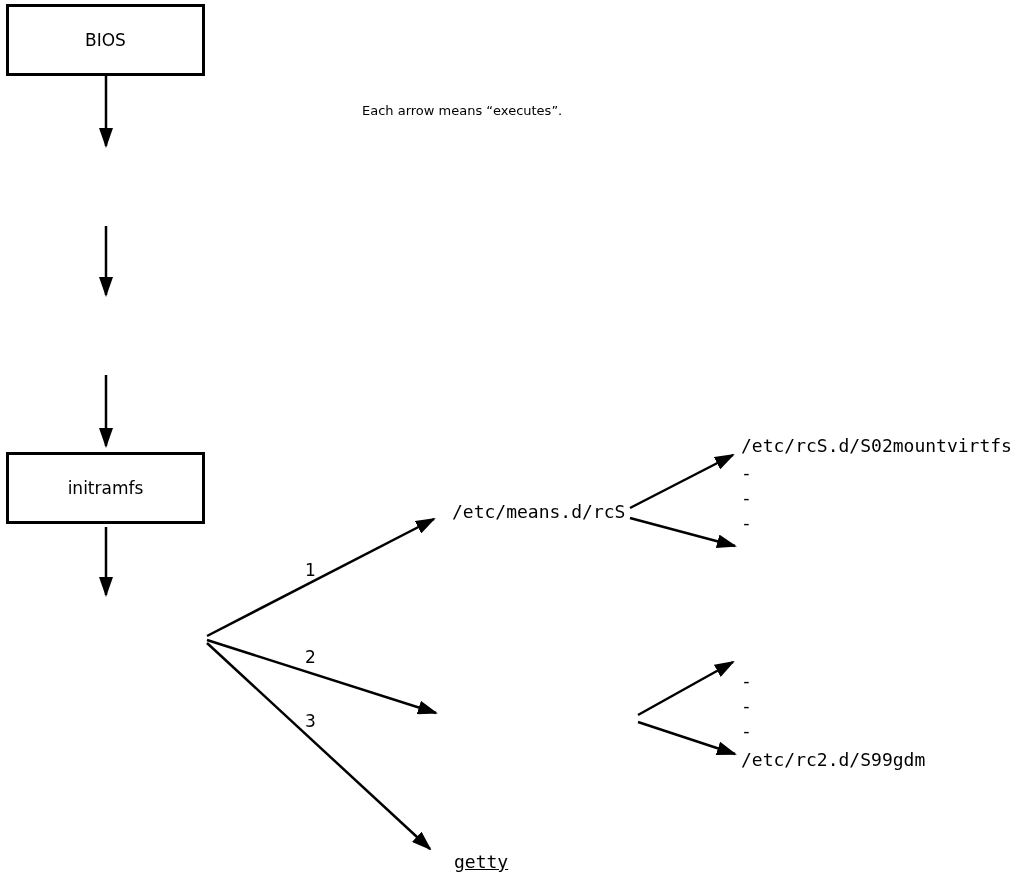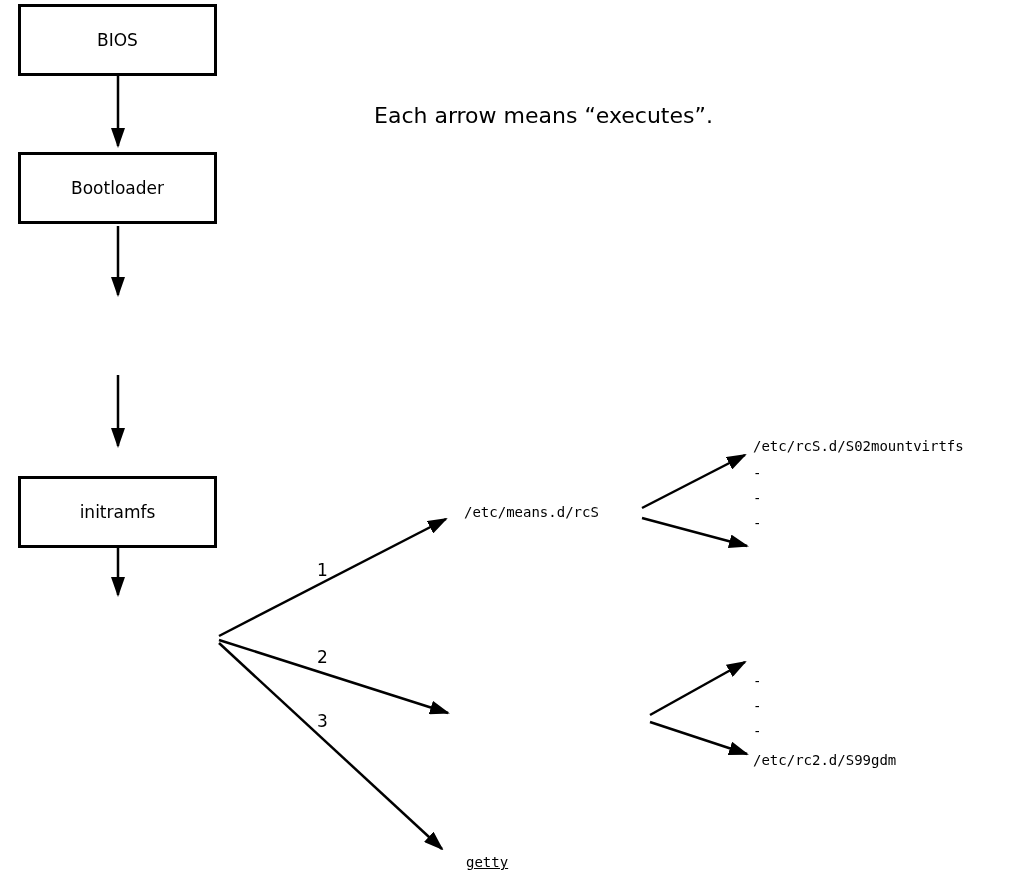--- a/index.html
+++ b/index.html
@@ -9,21 +9,21 @@
   }
   body {
     width: 1024px;
     height: 875px;
     position: relative;
     font-family: "DejaVu Sans", sans-serif;
     color: #000;
   }
   .stage {
     position: absolute;
-    left: 16px; top: 0;
+    left: 4px; top: 0;
     width: 904px;
     height: 875px;
     padding-left: 8px;
   }
   svg.arrows {
     position: absolute;
     left: 0; top: 0;
     width: 1024px;
     height: 875px;
     pointer-events: none;
@@ -37,35 +37,35 @@
     background: #fff;
     box-sizing: border-box;
     display: flex;
     align-items: center;
     justify-content: center;
     font-size: 17px;
   }
   .box-bios       { top: 4px;   }
   .box-bootloader { top: 152px; }
   .box-kernel     { top: 301px; }
-  .box-initramfs  { top: 452px; margin-top: 24px; }
+  .box-initramfs  { top: 452px; }
   .box-init       { top: 601px; }
 
   .note {
     position: absolute;
     left: 358px;
     top: 103px;
-    font-size: 22px;
+    font-size: 13px;
     white-space: pre;
   }
 
   .mono {
     position: absolute;
     font-family: "DejaVu Sans Mono", monospace;
-    font-size: 14px;
+    font-size: 18px;
     line-height: 22px;
     white-space: pre;
   }
   .branch-num {
     position: absolute;
     font-size: 17px;
   }
 
   .t-rcs    { left: 448px; top: 501px; }
   .t-rc2    { left: 443px; top: 705px; }
@@ -111,23 +111,20 @@
     <line x1="626" y1="508" x2="729" y2="455" stroke="#000" stroke-width="2.5" marker-end="url(#ah)"></line>
     <line x1="626" y1="518" x2="731" y2="546" stroke="#000" stroke-width="2.5" marker-end="url(#ah)"></line>
 
     <line x1="634" y1="715" x2="729" y2="662" stroke="#000" stroke-width="2.5" marker-end="url(#ah)"></line>
     <line x1="634" y1="722" x2="731" y2="754" stroke="#000" stroke-width="2.5" marker-end="url(#ah)"></line>
   </svg>
 
   <div class="node-box box-bios">
     <span>BIOS</span>
   </div>
-  <div class="node-box box-bootloader">
-    <span>Bootloader</span>
-  </div>
   <div class="node-box box-initramfs">
     <span>initramfs</span>
   </div>
 
   <div class="note">Each arrow means “executes”.</div>
 
   <div class="branch-num n-1">1</div>
   <div class="branch-num n-2">2</div>
   <div class="branch-num n-3">3</div>
 

